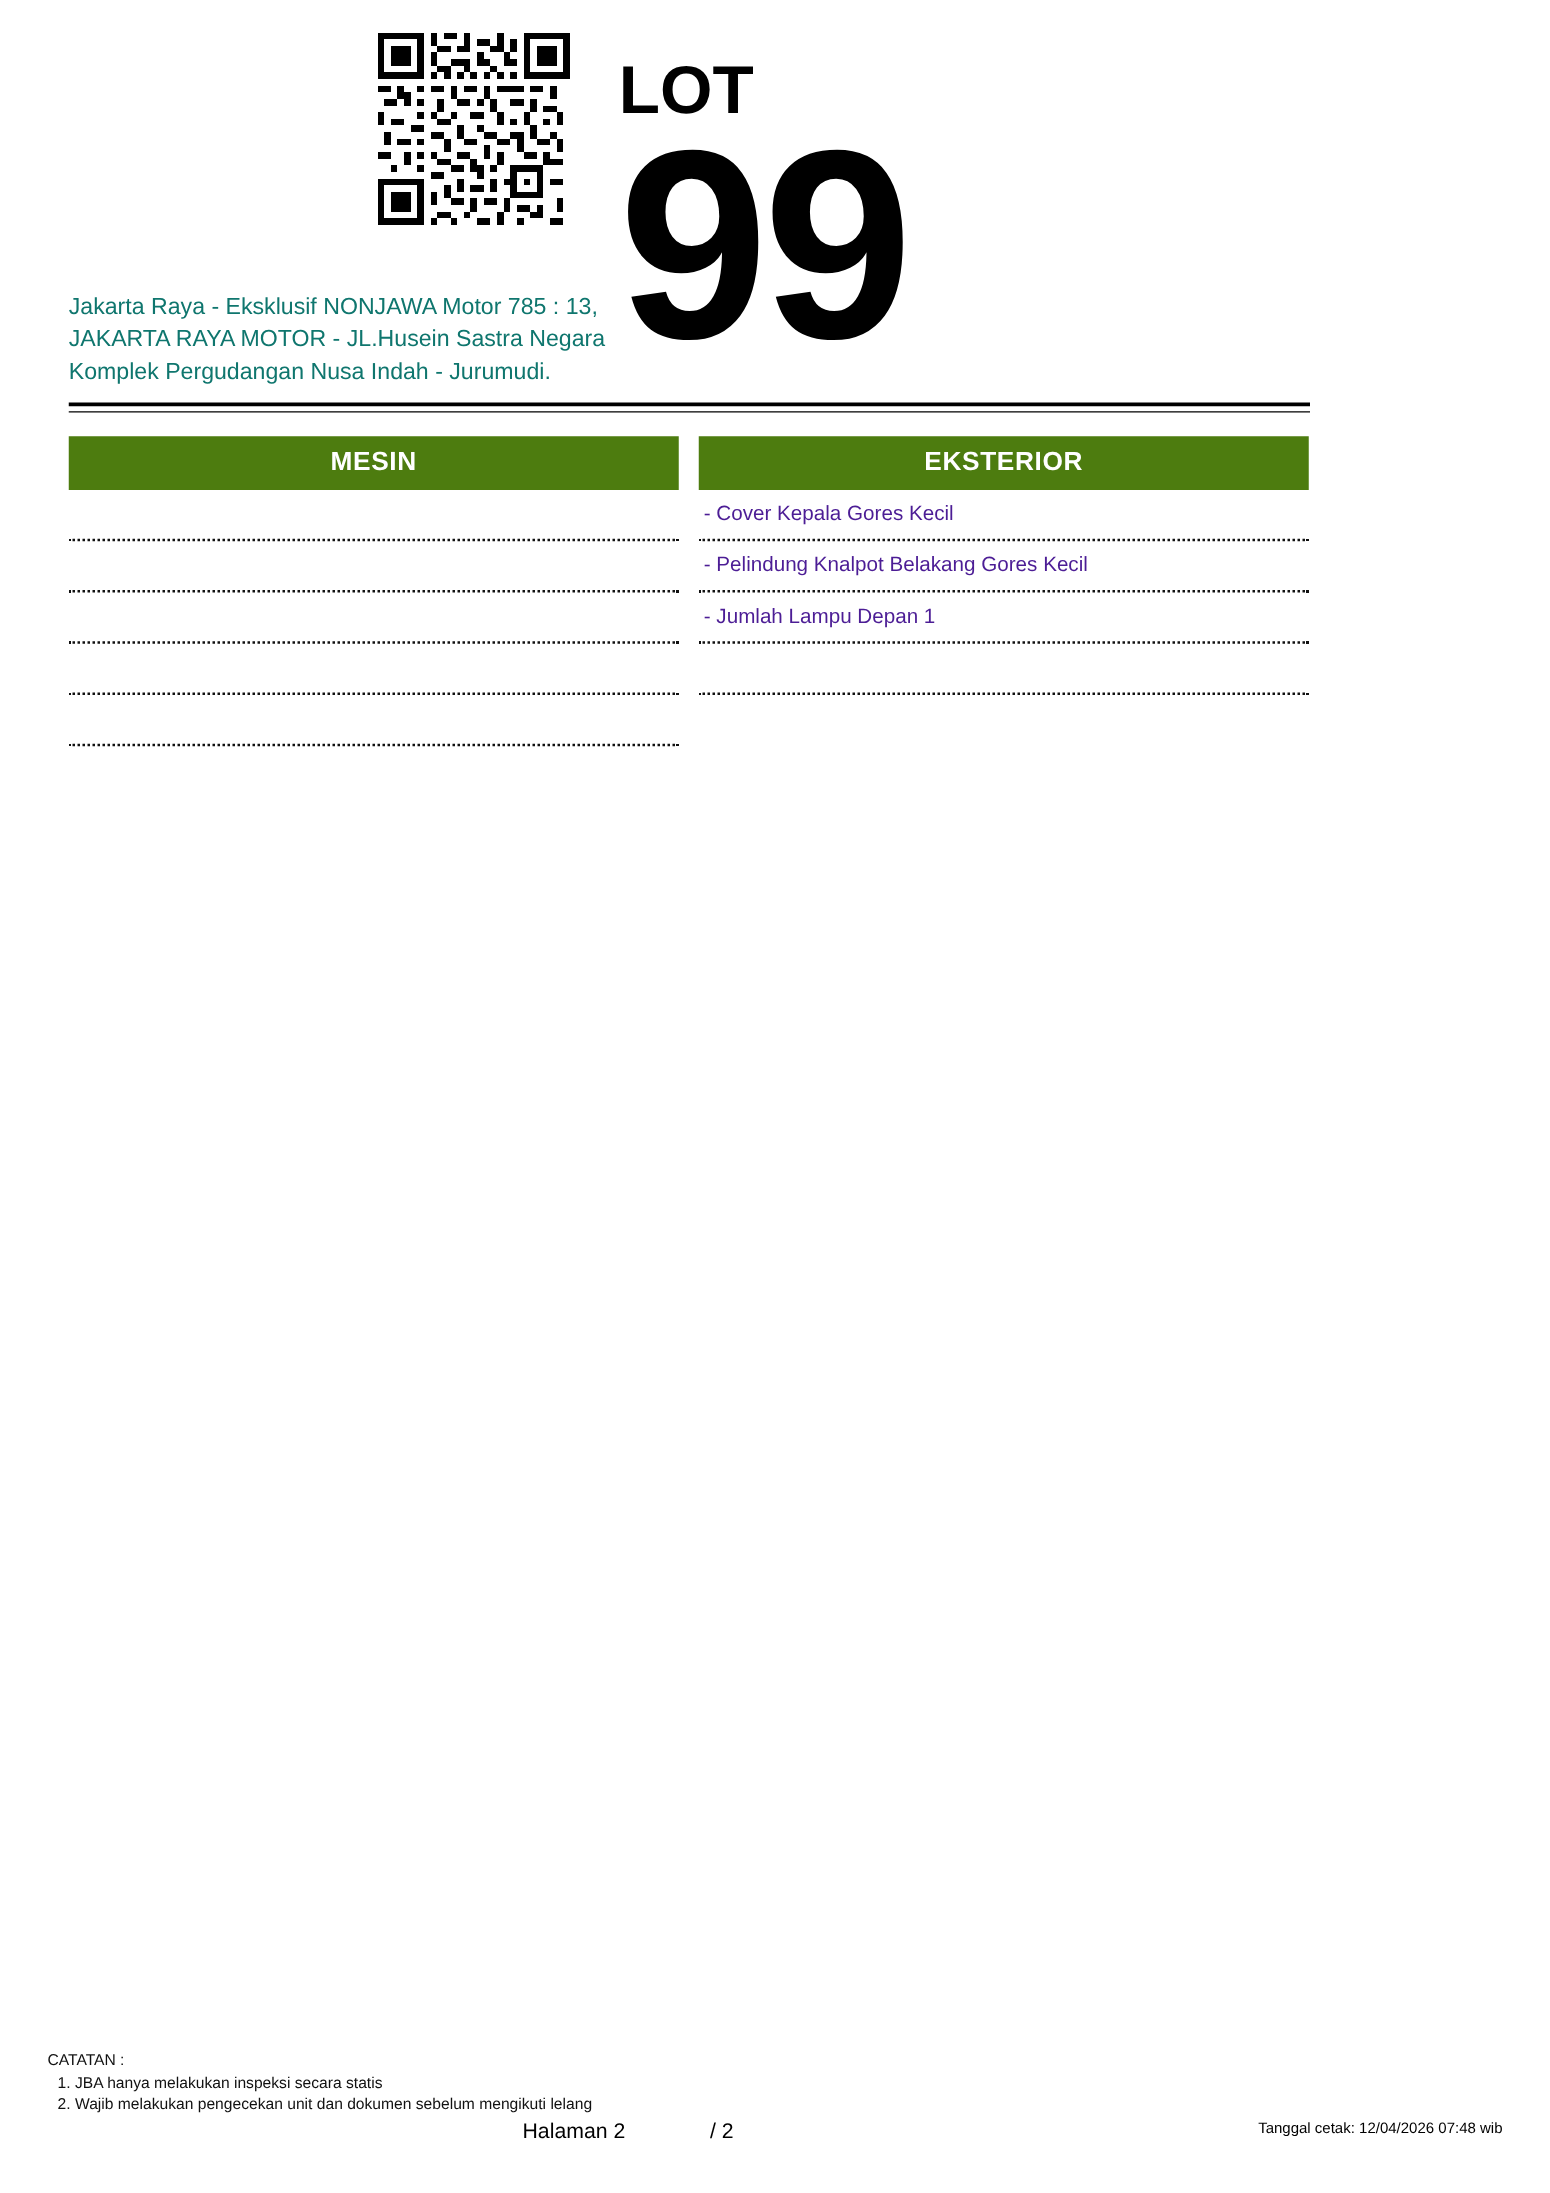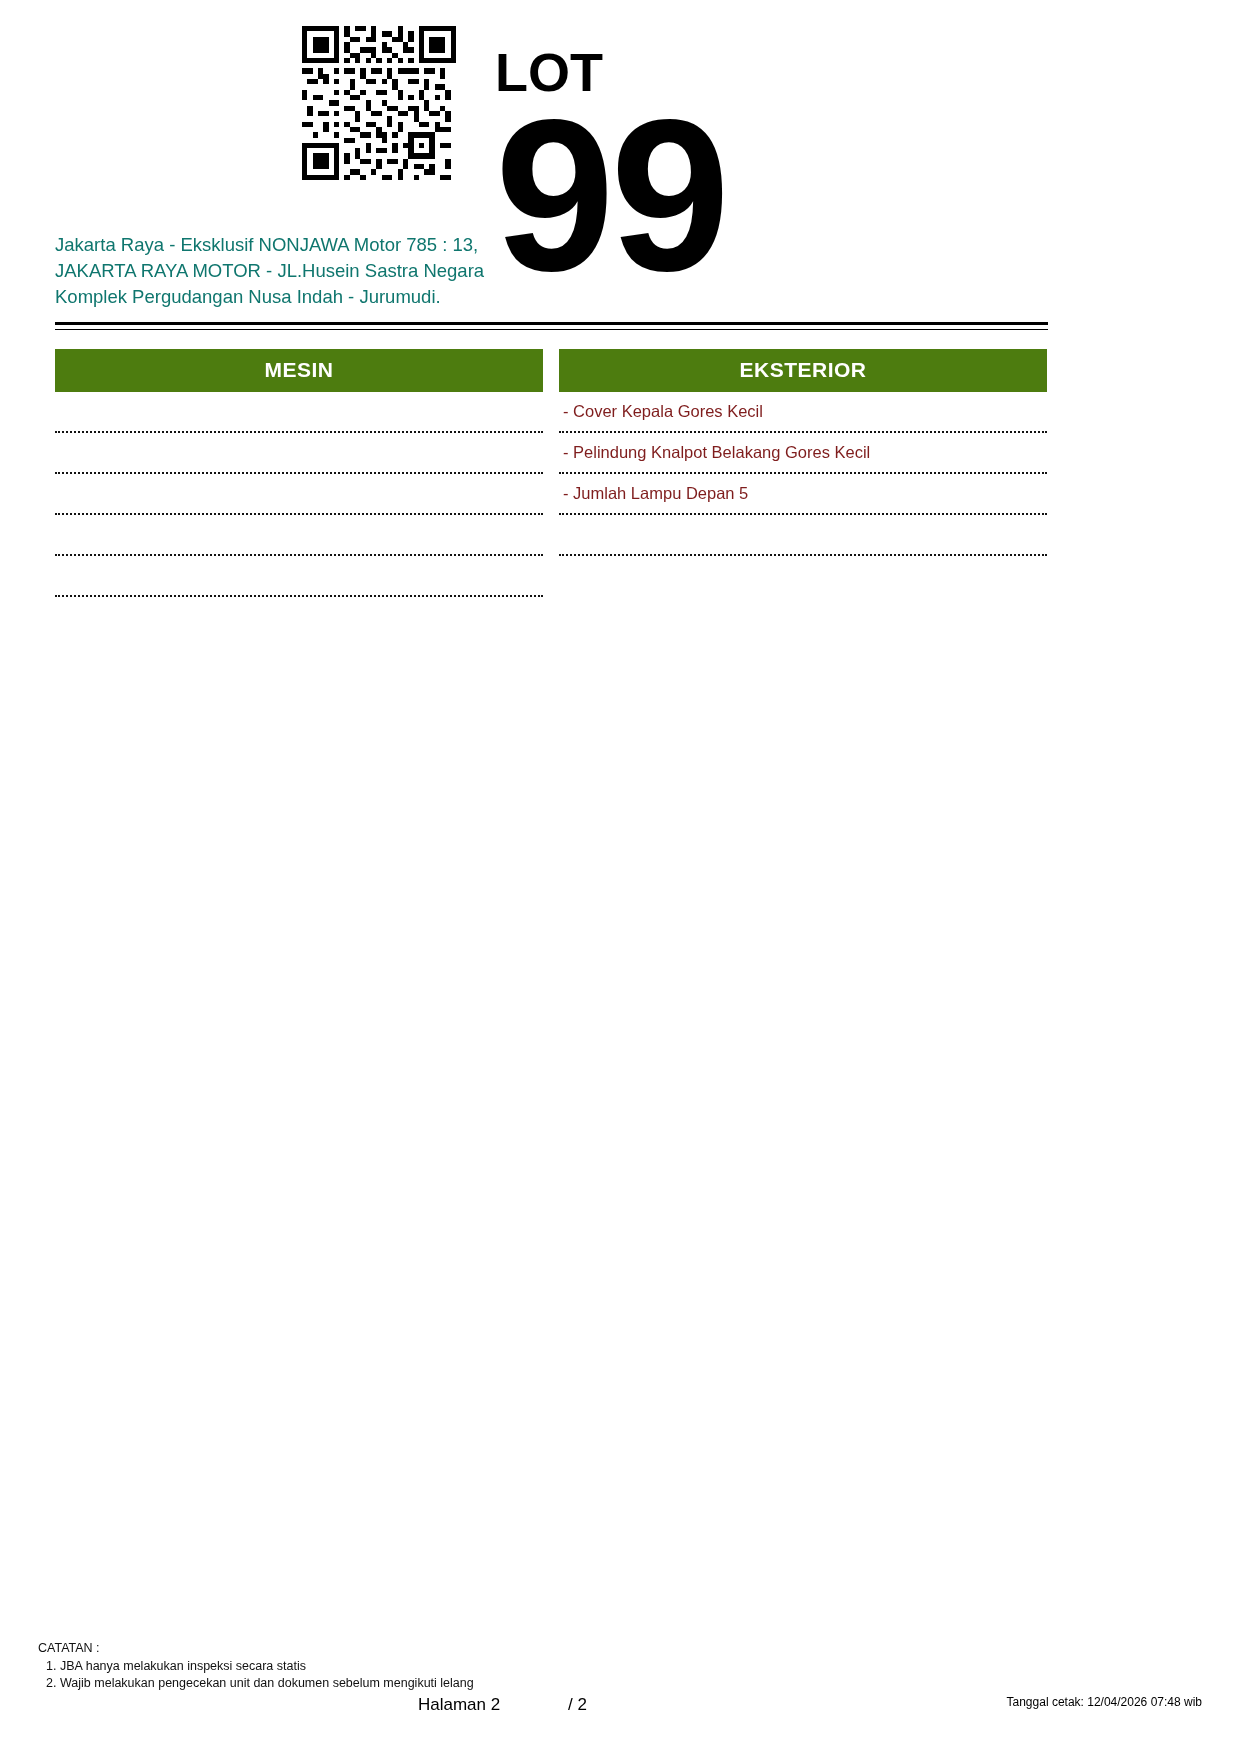--- a/index.html
+++ b/index.html
@@ -112,21 +112,21 @@
     padding: 9px 0 10px 0;
   }
   .items {
     margin-top: 0;
   }
   .item {
     height: 41px;
     display: flex;
     align-items: center;
     font-size: 16.5px;
-    color: #7f1d1d;
+    color: #4c1d95;
     border-bottom: 2px dotted #111;
     padding-left: 4px;
     box-sizing: border-box;
   }
   .item.empty {
     color: transparent;
   }
 
   
   .notes {
@@ -354,21 +354,21 @@
         <div class="item empty"></div>
         <div class="item empty"></div>
       </div>
     </div>
 
     <div class="col">
       <div class="col-head">EKSTERIOR</div>
       <div class="items">
         <div class="item">- Cover Kepala Gores Kecil</div>
         <div class="item">- Pelindung Knalpot Belakang Gores Kecil</div>
-        <div class="item">- Jumlah Lampu Depan 5</div>
+        <div class="item">- Jumlah Lampu Depan 1</div>
         <div class="item empty"></div>
       </div>
     </div>
 
   </div>
 
   <div class="notes">
     <div class="note-title">CATATAN :</div>
     <ol>
       <li>JBA hanya melakukan inspeksi secara statis</li>

